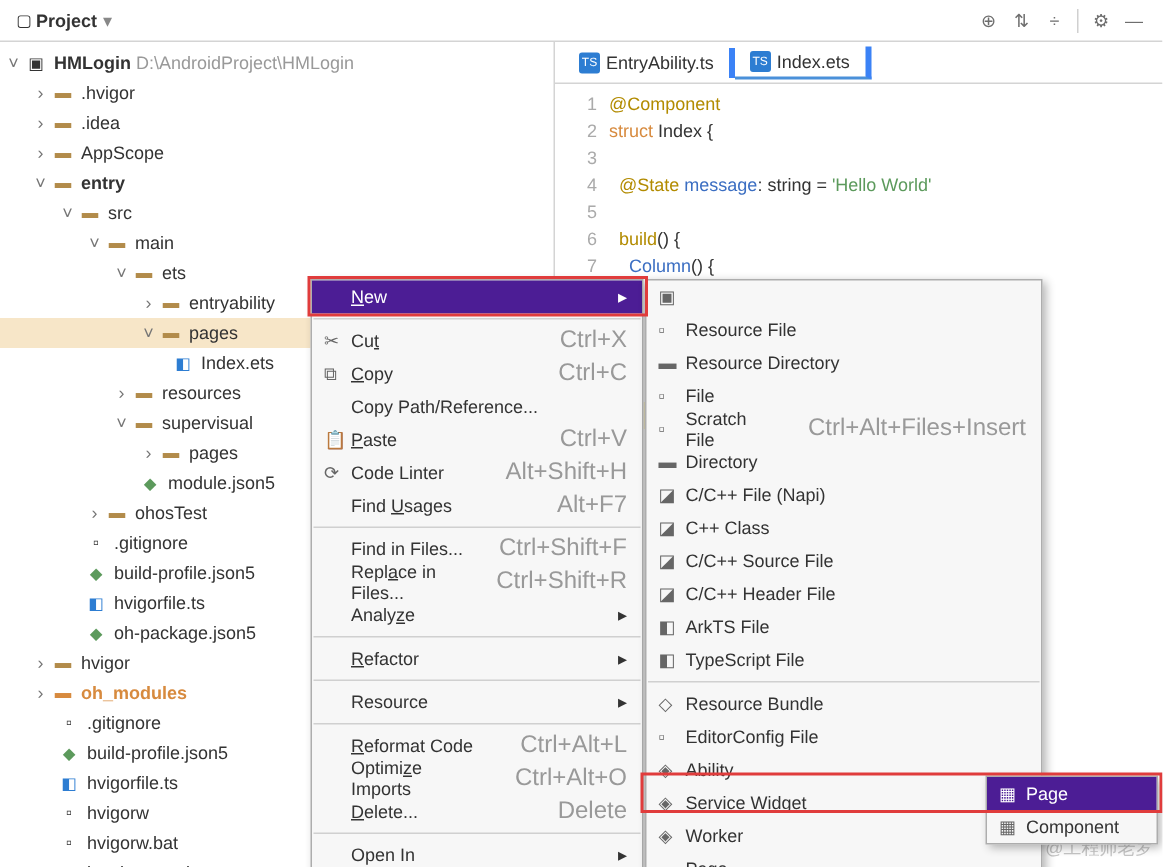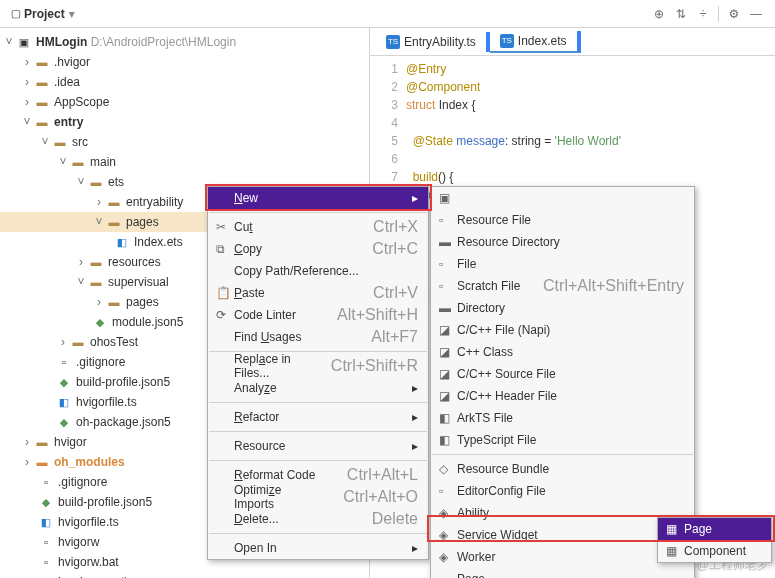--- a/index.html
+++ b/index.html
@@ -204,21 +204,20 @@
           <span>EntryAbility.ts</span>
         </div>
       <div class="tab active">
           <span class="ti">TS</span>
           <span>Index.ets</span>
         </div>
     </div>
     <div class="code">
       <div class="gutter">1<br>2<br>3<br>4<br>5<br>6<br>7<br>8</div>
       <div class="codelines">
-        <div><span class="fn">@Entry</span></div>
         <div><span class="fn">@Component</span></div>
         <div><span class="kw">struct</span> <span>Index {</span></div>
         <div>&nbsp;</div>
         <div>&nbsp;&nbsp;<span class="fn">@State</span> <span class="typ">message</span><span>: string = </span><span class="str">'Hello World'</span></div>
         <div>&nbsp;</div>
         <div>&nbsp;&nbsp;<span class="fn">build</span><span>() {</span></div>
         <div>&nbsp;&nbsp;&nbsp;&nbsp;<span class="typ">Column</span><span>() {</span></div>
         <div style="height:54px"></div>
         <div style="text-align:right;padding-right:6px"><span class="param">er)</span></div>
         <div style="height:10px"></div>
@@ -265,20 +264,25 @@
       <span class="sc">Alt+Shift+H</span>
     </div>
   <div class="mitem">
       <span class="mic"></span>
       <span class="mlbl">Find <u>U</u>sages</span>
       <span class="sc">Alt+F7</span>
     </div>
   <div class="msep"></div>
   <div class="mitem">
       <span class="mic"></span>
+      <span class="mlbl">Find in Files...</span>
+      <span class="sc">Ctrl+Shift+F</span>
+    </div>
+  <div class="mitem">
+      <span class="mic"></span>
       <span class="mlbl">Repl<u>a</u>ce in Files...</span>
       <span class="sc">Ctrl+Shift+R</span>
     </div>
   <div class="mitem">
       <span class="mic"></span>
       <span class="mlbl">Analy<u>z</u>e</span>
       <span class="arr">▸</span>
     </div>
   <div class="msep"></div>
   <div class="mitem">
@@ -330,21 +334,21 @@
       <span class="mic fld">▬</span>
       <span class="mlbl">Resource Directory</span>
     </div>
   <div class="mitem">
       <span class="mic">▫</span>
       <span class="mlbl">File</span>
     </div>
   <div class="mitem">
       <span class="mic">▫</span>
       <span class="mlbl">Scratch File</span>
-      <span class="sc">Ctrl+Alt+Shift+Entry</span>
+      <span class="sc">Ctrl+Alt+Files+Insert</span>
     </div>
   <div class="mitem">
       <span class="mic fld">▬</span>
       <span class="mlbl">Directory</span>
     </div>
   <div class="mitem">
       <span class="mic">◪</span>
       <span class="mlbl">C/C++ File (Napi)</span>
     </div>
   <div class="mitem">

